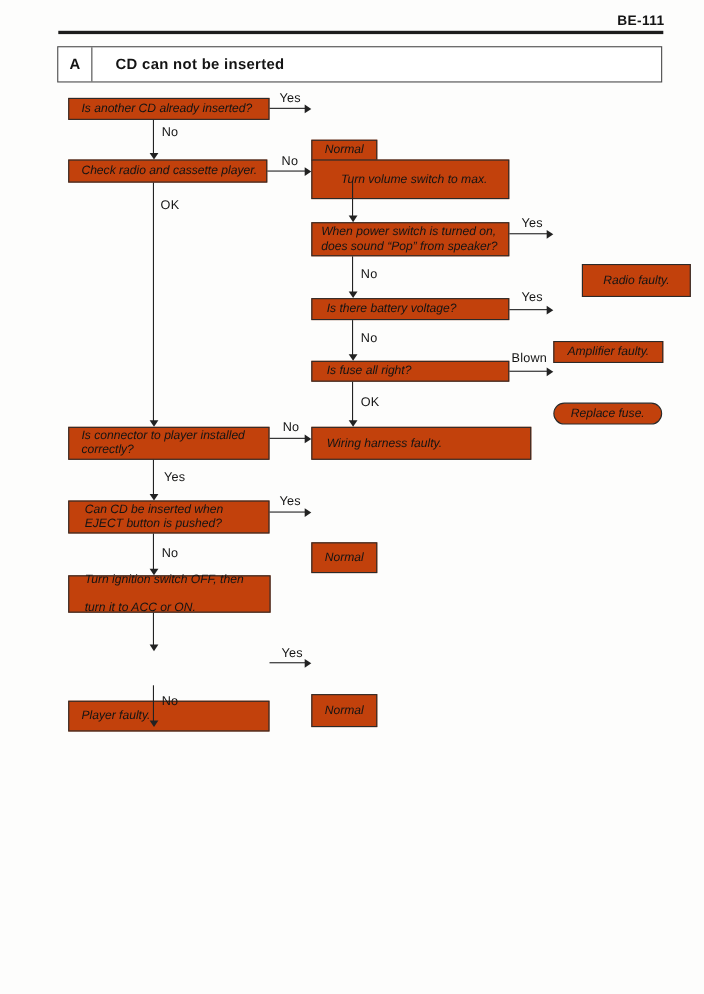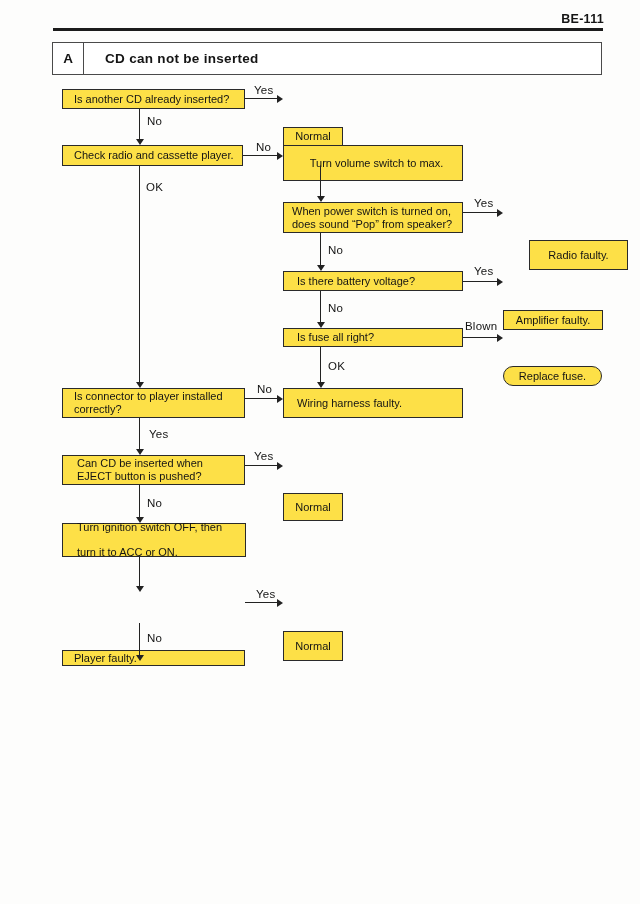--- a/index.html
+++ b/index.html
@@ -12,23 +12,23 @@
   .hdr-text{position:absolute;left:203px;top:12px;font-size:12.5px;letter-spacing:.2px;white-space:nowrap;}
   .hdr-text b{font-weight:bold;}
   .hdr-page{position:absolute;left:556px;top:12px;width:48px;text-align:right;font-size:12.5px;font-weight:bold;letter-spacing:.3px;}
   .hdr-rule{position:absolute;left:53px;top:28px;width:550px;height:2.5px;background:#1c1c1c;}
   
   .title-box{position:absolute;left:52px;top:42px;width:550px;height:33px;border:1.5px solid #4a4a4a;box-sizing:border-box;display:flex;background:#fff;}
   .title-cell{width:30px;border-right:1.5px solid #4a4a4a;display:flex;align-items:center;justify-content:center;font-weight:bold;font-size:13.5px;}
   .title-text{flex:1;display:flex;align-items:center;padding-left:21px;font-weight:bold;font-size:13.5px;letter-spacing:.3px;}
   
   .node{
-    position:absolute;background:#fde047;border:1.5px solid #2a2a2a;box-sizing:border-box;
+    position:absolute;background:#c2410c;border:1.5px solid #2a2a2a;box-sizing:border-box;
     display:flex;flex-direction:column;justify-content:center;
-    font-size:11px;line-height:13px;padding:1px 6px 1px 11px;white-space:nowrap;
+    font-size:11px;line-height:13px;padding:1px 6px 1px 11px;white-space:nowrap;font-style:italic;
   }
   .node.center{align-items:center;text-align:center;padding:1px 3px;margin-top:38px;}
   .node.pill{border-radius:10px;}
   
   .vline{position:absolute;width:0;border-left:1.5px solid #222;}
   .hline{position:absolute;height:0;border-top:1.5px solid #222;}
   .ah-d{position:absolute;width:0;height:0;border-left:4px solid transparent;border-right:4px solid transparent;border-top:6px solid #222;}
   .ah-r{position:absolute;width:0;height:0;border-top:4px solid transparent;border-bottom:4px solid transparent;border-left:6px solid #222;}
   .elabel{position:absolute;font-size:11.5px;letter-spacing:.2px;white-space:nowrap;}
 </style>
@@ -84,21 +84,21 @@
 
   <div class="node center pill" style="left:503px;top:328px;width:99px;height:20px;">
     <span>Replace fuse.</span>
     </div>
 
   <div class="node" style="left:62px;top:388px;width:183px;height:30px;">
     <span>Is connector to player installed</span>
     <span>correctly?</span>
     </div>
 
-  <div class="node" style="left:283px;top:388px;width:180px;height:30px;padding-left:13px;">
+  <div class="node" style="left:283px;top:388px;width:200px;height:30px;padding-left:13px;">
     <span>Wiring harness faulty.</span>
     </div>
 
   <div class="node" style="left:62px;top:455px;width:183px;height:30px;padding-left:14px;">
     <span>Can CD be inserted when</span>
     <span>EJECT button is pushed?</span>
     </div>
 
   <div class="node center" style="left:283px;top:455px;width:60px;height:28px;">
     <span>Normal</span>
@@ -107,21 +107,21 @@
   <div class="node" style="left:62px;top:523px;width:184px;height:34px;padding-left:14px;gap:12px;">
     <span>Turn ignition switch OFF, then</span>
     <span>turn it to ACC or ON.</span>
     </div>
 
 
   <div class="node center" style="left:283px;top:593px;width:60px;height:30px;">
     <span>Normal</span>
     </div>
 
-  <div class="node" style="left:62px;top:650px;width:183px;height:16px;">
+  <div class="node" style="left:62px;top:637px;width:183px;height:28px;">
     <span>Player faulty.</span>
     </div>
 
   <div class="vline" style="left:139px;top:109px;height:31px;"></div>
   <div class="ah-d" style="left:136px;top:139px;"></div>
 
   <div class="vline" style="left:139px;top:166px;height:217px;"></div>
   <div class="ah-d" style="left:136px;top:382px;"></div>
 
   <div class="vline" style="left:139px;top:418px;height:32px;"></div>

